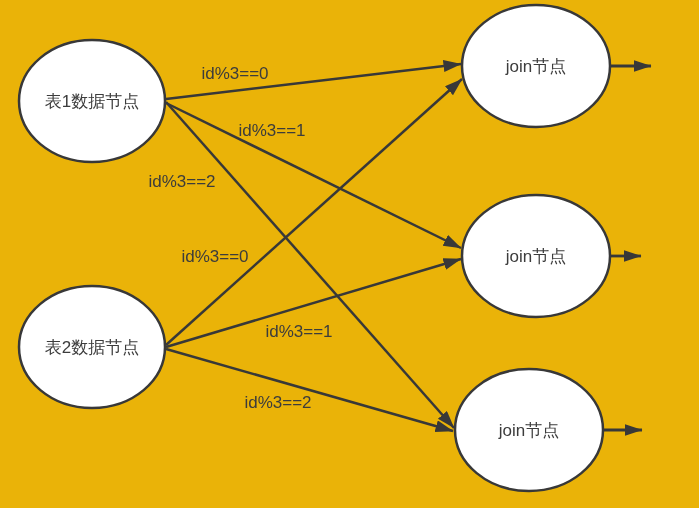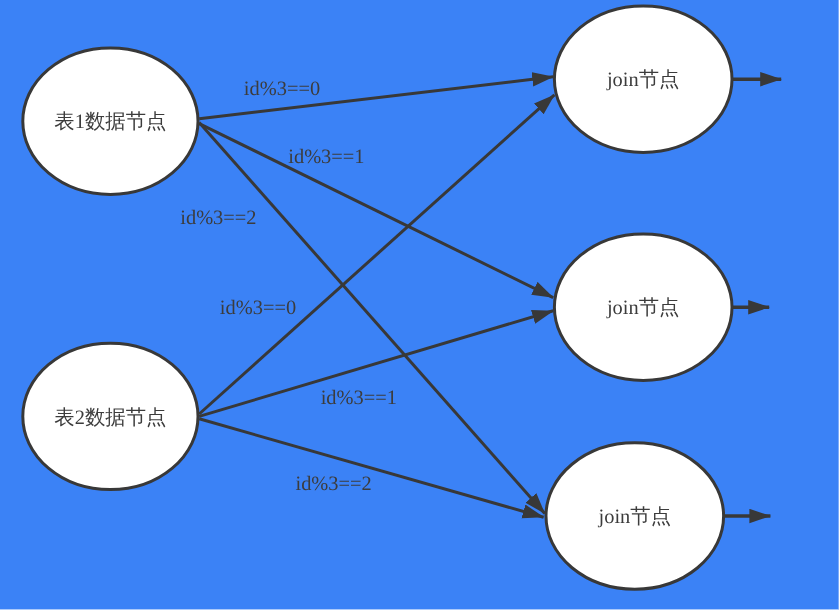--- a/index.html
+++ b/index.html
@@ -4,23 +4,23 @@
 <style>
   html, body {
     margin: 0;
     padding: 0;
     background: #ffffff;
   }
   .canvas {
     position: relative;
     width: 699px;
     height: 508px;
-    background: #3b82f6;
+    background: #eab308;
     overflow: hidden;
-    font-family: Liberation Serif, serif;
+    font-family: Liberation Sans, sans-serif;
   }
   svg {
     display: block;
   }
   .node-shape {
     fill: #ffffff;
     stroke: #383838;
     stroke-width: 2.5;
   }
   .edge-line {

